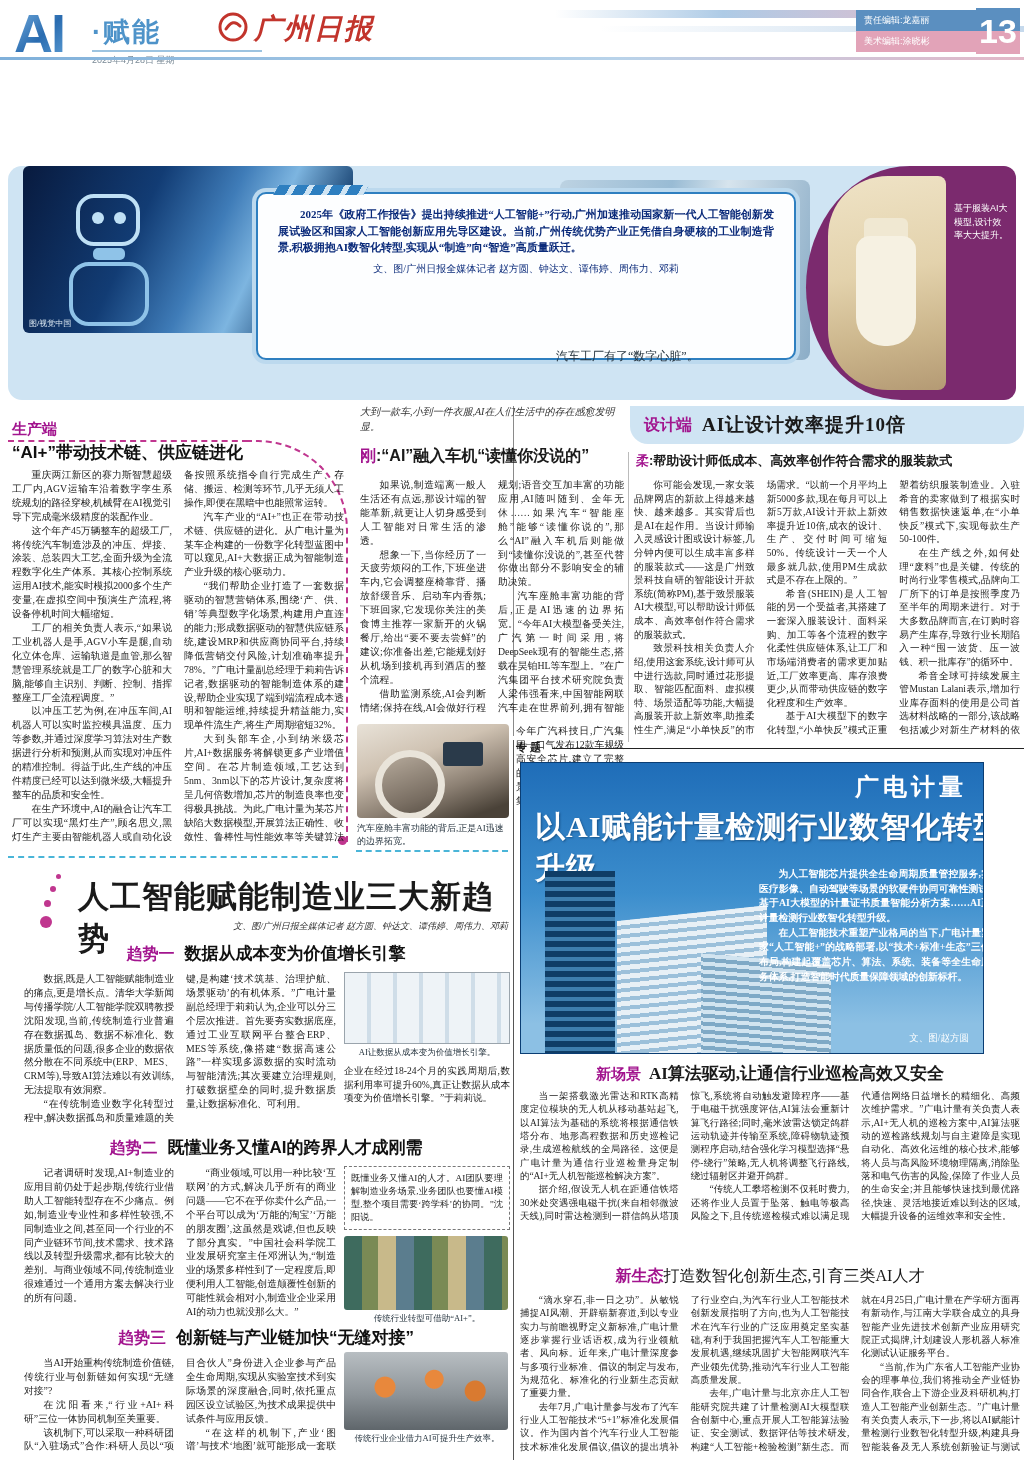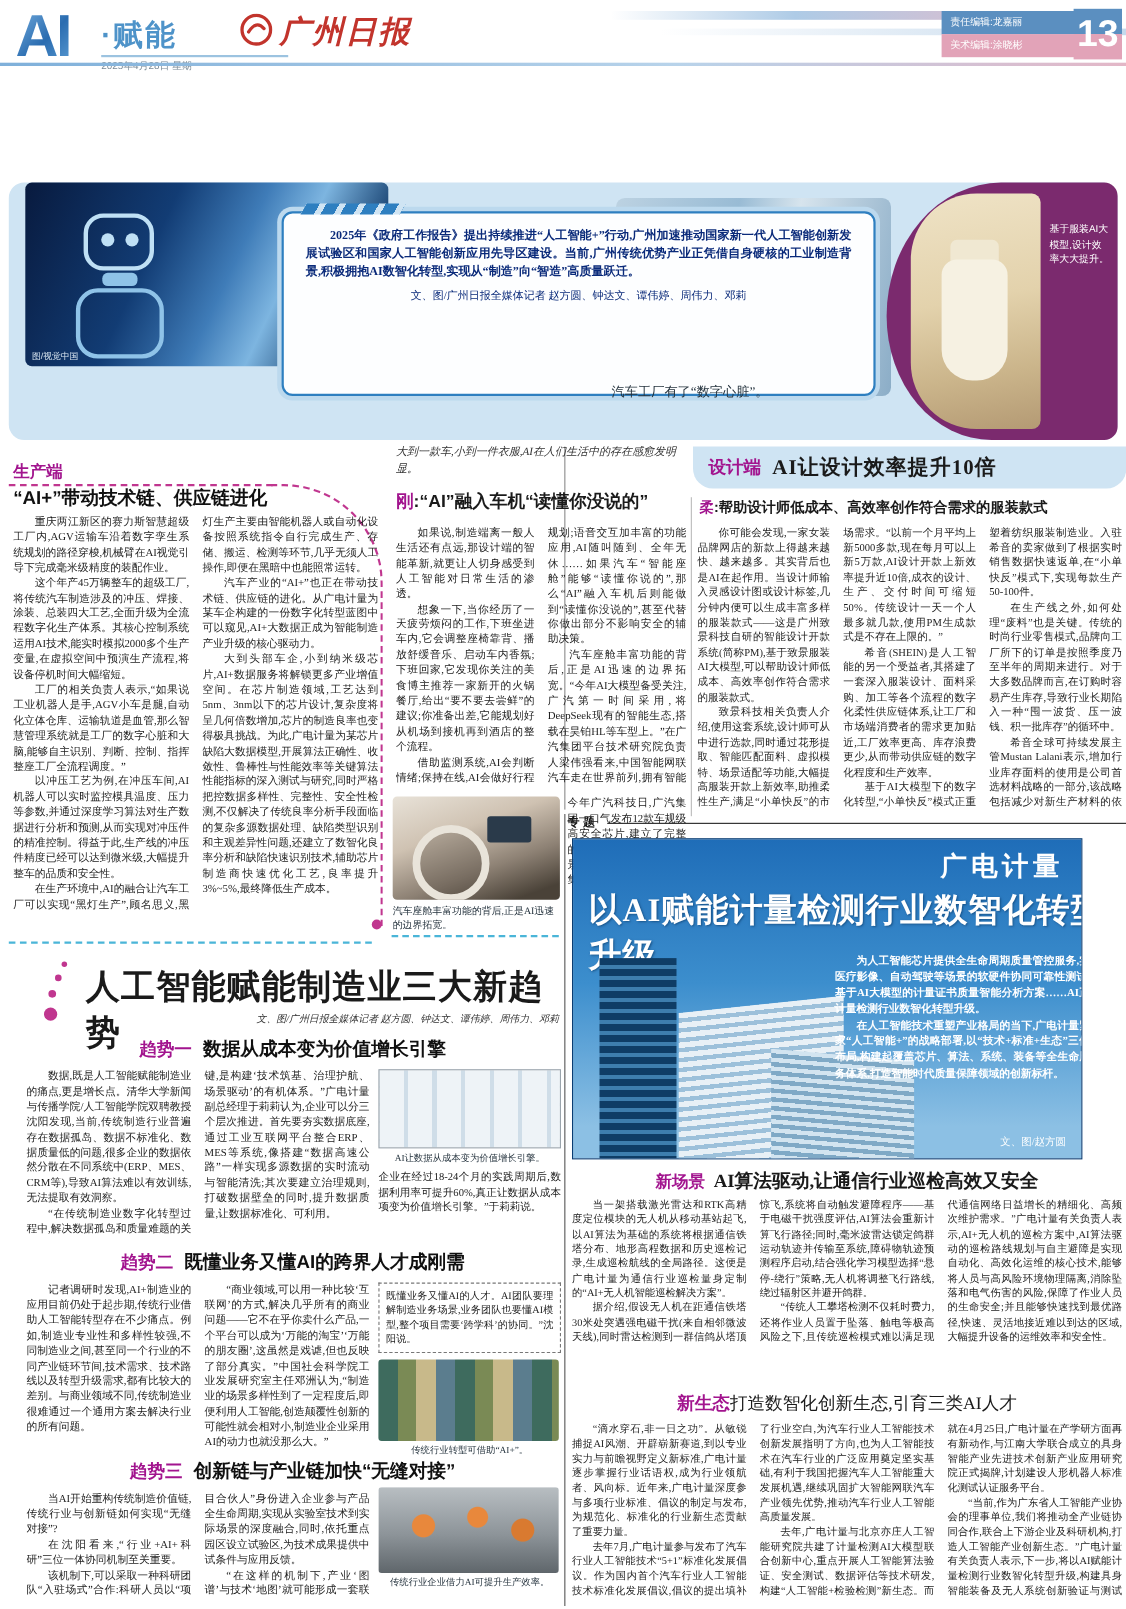--- a/index.html
+++ b/index.html
@@ -234,20 +234,21 @@
     <div class="sec-label l1">生产端</div>
     <div class="sec-title l2">“AI+”带动技术链、供应链进化</div>
   </div>
   <div class="abs prod-body cols c2">
       <p>重庆两江新区的赛力斯智慧超级工厂内,AGV运输车沿着数字孪生系统规划的路径穿梭,机械臂在AI视觉引导下完成毫米级精度的装配作业。</p>
       <p>这个年产45万辆整车的超级工厂,将传统汽车制造涉及的冲压、焊接、涂装、总装四大工艺,全面升级为全流程数字化生产体系。其核心控制系统运用AI技术,能实时模拟2000多个生产变量,在虚拟空间中预演生产流程,将设备停机时间大幅缩短。</p>
       <p>工厂的相关负责人表示,“如果说工业机器人是手,AGV小车是腿,自动化立体仓库、运输轨道是血管,那么智慧管理系统就是工厂的数字心脏和大脑,能够自主识别、判断、控制、指挥整座工厂全流程调度。”</p>
       <p>以冲压工艺为例,在冲压车间,AI机器人可以实时监控模具温度、压力等参数,并通过深度学习算法对生产数据进行分析和预测,从而实现对冲压件的精准控制。得益于此,生产线的冲压件精度已经可以达到微米级,大幅提升整车的品质和安全性。</p>
       <p>在生产环境中,AI的融合让汽车工厂可以实现“黑灯生产”,顾名思义,黑灯生产主要由智能机器人或自动化设备按照系统指令自行完成生产、存储、搬运、检测等环节,几乎无须人工操作,即便在黑暗中也能照常运转。</p>
       <p>汽车产业的“AI+”也正在带动技术链、供应链的进化。从广电计量为某车企构建的一份数字化转型蓝图中可以窥见,AI+大数据正成为智能制造产业升级的核心驱动力。</p>
+      <p>“我们帮助企业打造了一套数据驱动的智慧营销体系,围绕‘产、供、销’等典型数字化场景,构建用户直连的能力;形成数据驱动的智慧供应链系统,建设MRP和供应商协同平台,持续降低营销交付风险,计划准确率提升78%。”广电计量副总经理于莉莉告诉记者,数据驱动的智能制造体系的建设,帮助企业实现了端到端流程成本透明和智能运维,持续提升精益能力,实现单件流生产,将生产周期缩短32%。</p>
       <p>大到头部车企,小到纳米级芯片,AI+数据服务将解锁更多产业增值空间。在芯片制造领域,工艺达到5nm、3nm以下的芯片设计,复杂度将呈几何倍数增加,芯片的制造良率也变得极具挑战。为此,广电计量为某芯片缺陷大数据模型,开展算法正确性、收敛性、鲁棒性与性能效率等关键算法性能指标的深入测试与研究,同时严格把控数据多样性、完整性、安全性检测,不仅解决了传统良率分析手段面临的复杂多源数据处理、缺陷类型识别和主观差异性问题,还建立了数智化良率分析和缺陷快速识别技术,辅助芯片制造商快速优化工艺,良率提升3%~5%,最终降低生产成本。</p>
     </div>
 
   <div class="abs car-intro">大到一款车,小到一件衣服,AI在人们生活中的存在感愈发明显。</div>
   <div class="abs car-head">
     <span class="l">刚</span><span>:“AI”融入车机“读懂你没说的”</span>
   </div>
   <div class="abs car-body cols c2">
       <p>如果说,制造端离一般人生活还有点远,那设计端的智能革新,就更让人切身感受到人工智能对日常生活的渗透。</p>
       <p>想象一下,当你经历了一天疲劳烦闷的工作,下班坐进车内,它会调整座椅靠背、播放舒缓音乐、启动车内香氛;下班回家,它发现你关注的美食博主推荐一家新开的火锅餐厅,给出“要不要去尝鲜”的建议;你准备出差,它能规划好从机场到接机再到酒店的整个流程。</p>

